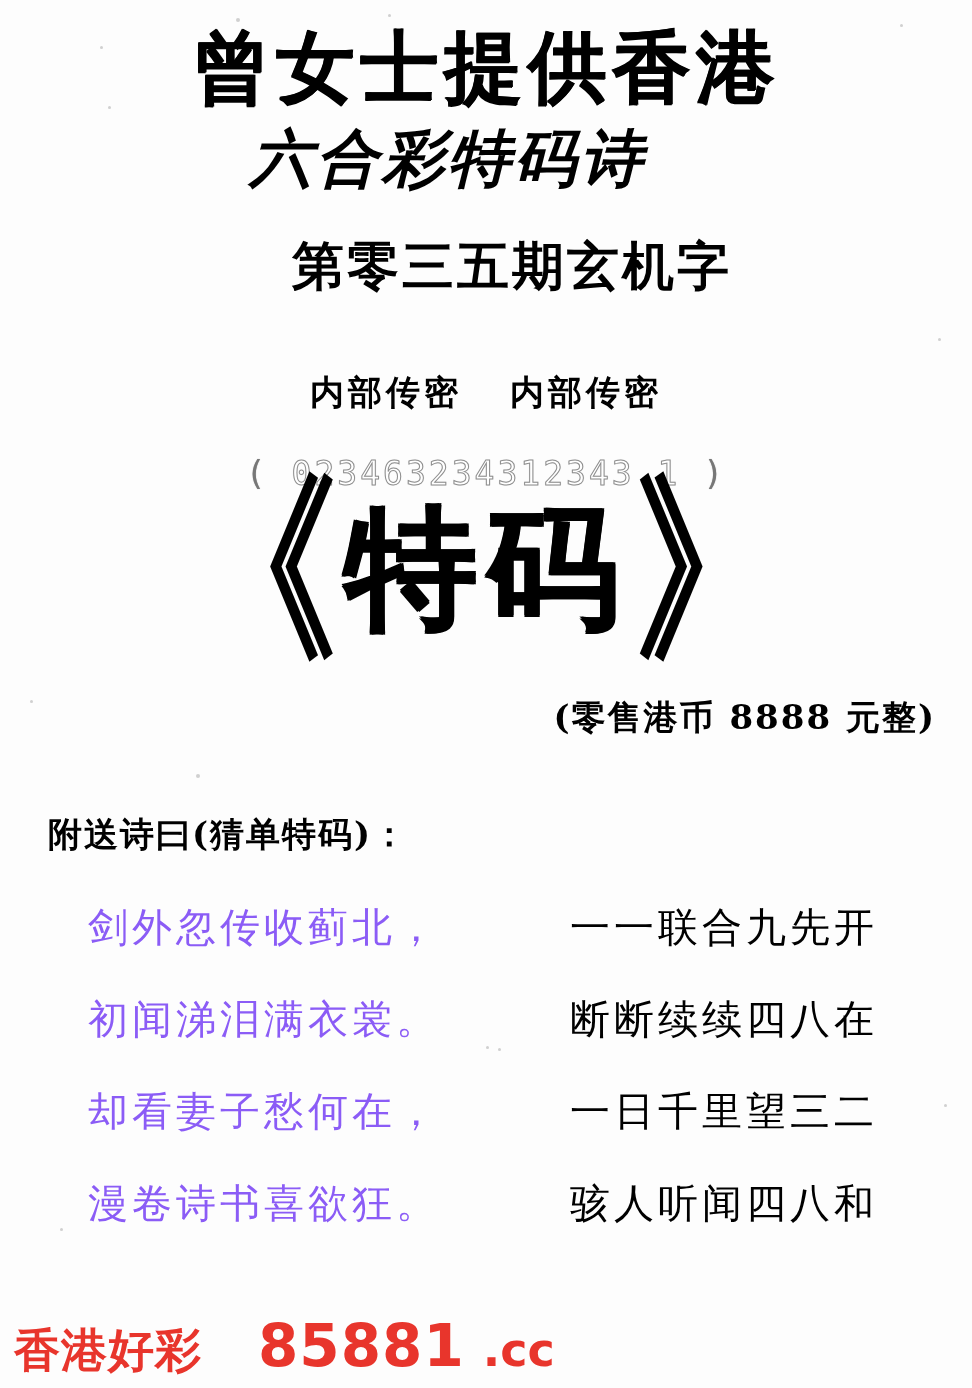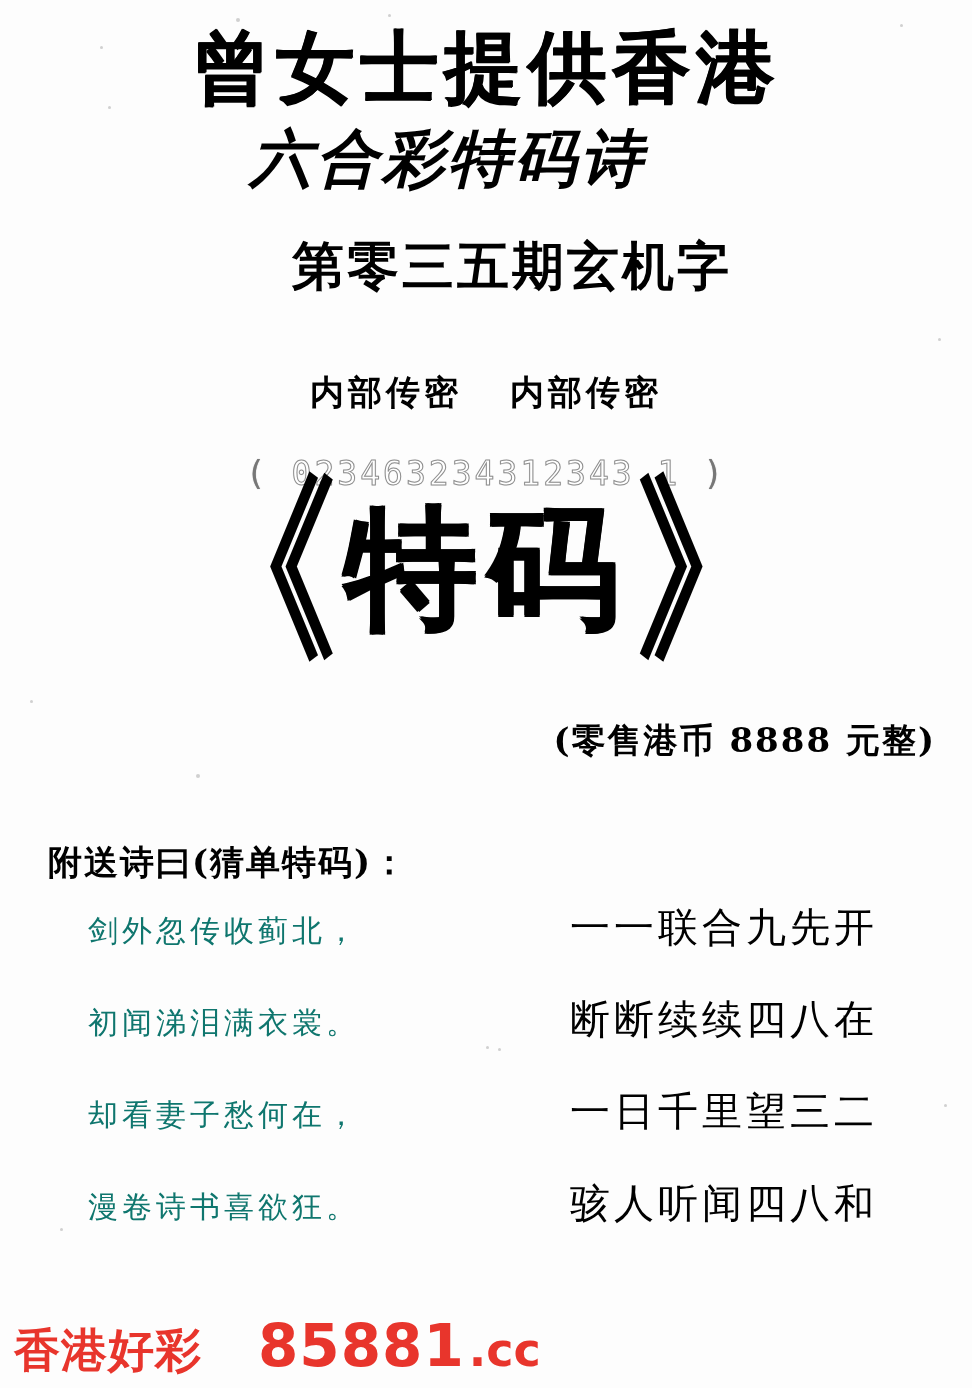--- a/index.html
+++ b/index.html
@@ -138,26 +138,25 @@
 
   .price {
     position: absolute;
     top: 695px;
     right: 36px;
     font-family: "DejaVu Serif", serif;
     font-weight: bold;
     font-size: 34px;
     letter-spacing: 2px;
     color: #000;
-    margin-top: 23px;
   }
 
   .poem-head {
     position: absolute;
-    top: 840px;
+    top: 812px;
     left: 48px;
     font-family: "DejaVu Serif", serif;
     font-weight: bold;
     font-size: 34px;
     letter-spacing: 2px;
     color: #000;
   }
 
   .poem-grid {
     position: absolute;
@@ -168,23 +167,23 @@
   .poem-row {
     display: flex;
     align-items: baseline;
     height: 92px;
   }
   .poem-left {
     width: 480px;
     padding-left: 88px;
     box-sizing: border-box;
     font-family: "DejaVu Serif", serif;
-    font-size: 30px;
+    font-size: 40px;
     letter-spacing: 4px;
-    color: #0f766e;
+    color: #8b5cf6;
     white-space: nowrap;
   }
   .poem-right {
     width: 460px;
     padding-left: 90px;
     box-sizing: border-box;
     font-family: "DejaVu Serif", serif;
     font-size: 40px;
     letter-spacing: 4px;
     color: #000;
@@ -238,21 +237,21 @@
     font-size: 58px;
     color: #e8352c;
     margin-left: 56px;
     letter-spacing: 1px;
   }
   .wm-tld {
     font-family: "DejaVu Sans", sans-serif;
     font-weight: bold;
     font-size: 46px;
     color: #e8352c;
-    margin-left: 4px;
+    margin-left: 18px;
   }
 </style>
 </head>
 <body>
 
 <div class="page">
 
   <div class="speck" style="left:100px;top:46px;width:3px;height:3px;"></div>
   <div class="speck" style="left:236px;top:18px;width:4px;height:4px;"></div>
   <div class="speck" style="left:388px;top:14px;width:3px;height:3px;"></div>

